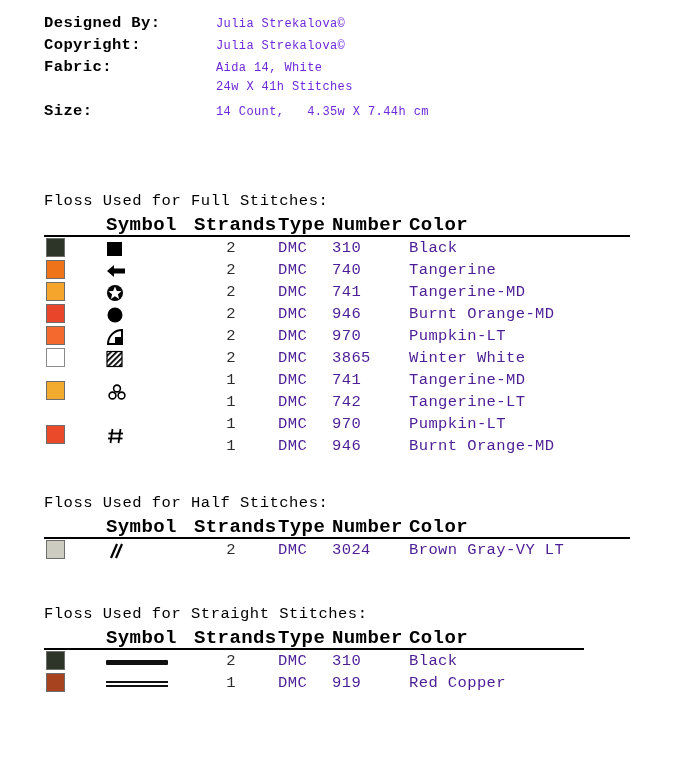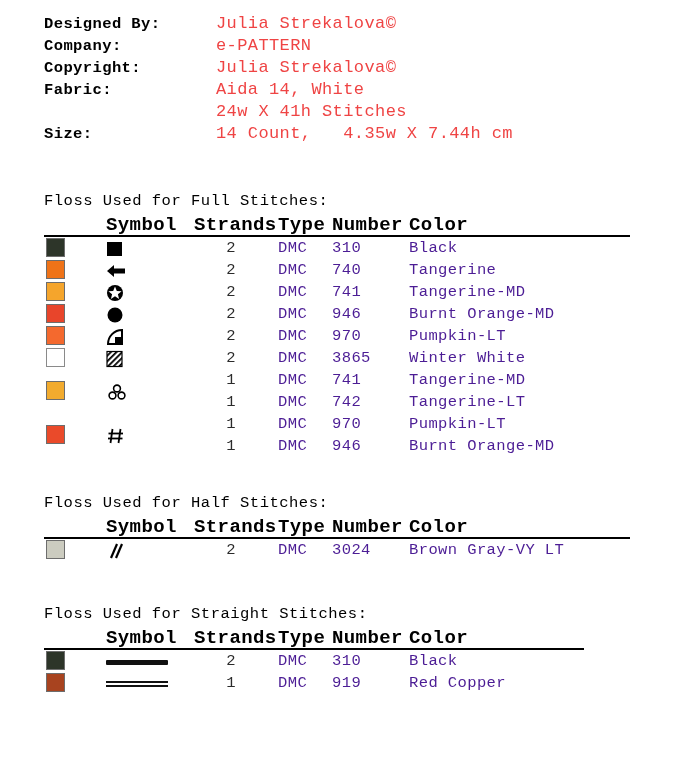--- a/index.html
+++ b/index.html
@@ -28,22 +28,22 @@
     align-items: baseline;
   }
   .info-label {
     width: 172px;
     font-weight: bold;
     font-size: 15.5px;
     letter-spacing: 0.4px;
     white-space: pre;
   }
   .info-value {
-    font-size: 17px;
-    color: #ef4444;
+    font-size: 12px;
+    color: #6d28d9;
     letter-spacing: 0.4px;
     white-space: pre;
   }
 
   
   .section {
     position: absolute;
     left: 44px;
     width: 640px;
   }
@@ -134,24 +134,20 @@
     margin-top: 8px;
   }
 </style>
 </head>
 <body>
 
 <div id="info-block">
     <div class="info-row">
       <span class="info-label">Designed By:</span>
       <span class="info-value">Julia Strekalova©</span>
-    </div>
-    <div class="info-row">
-      <span class="info-label">Company:</span>
-      <span class="info-value">e-PATTERN</span>
     </div>
     <div class="info-row">
       <span class="info-label">Copyright:</span>
       <span class="info-value">Julia Strekalova©</span>
     </div>
     <div class="info-row">
       <span class="info-label">Fabric:</span>
       <span class="info-value">Aida 14, White</span>
     </div>
     <div class="info-row">

